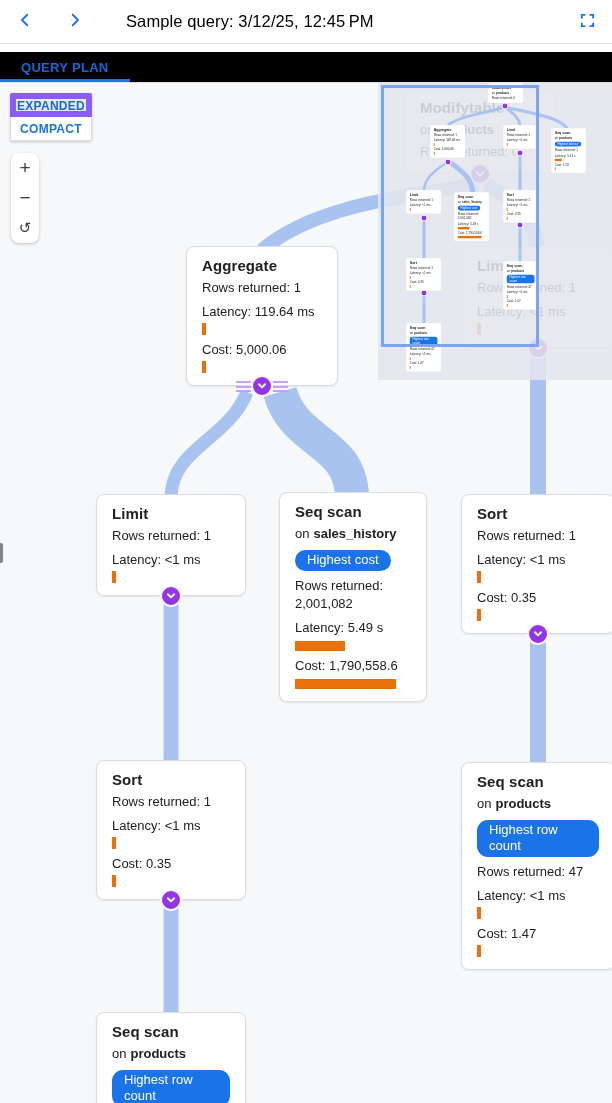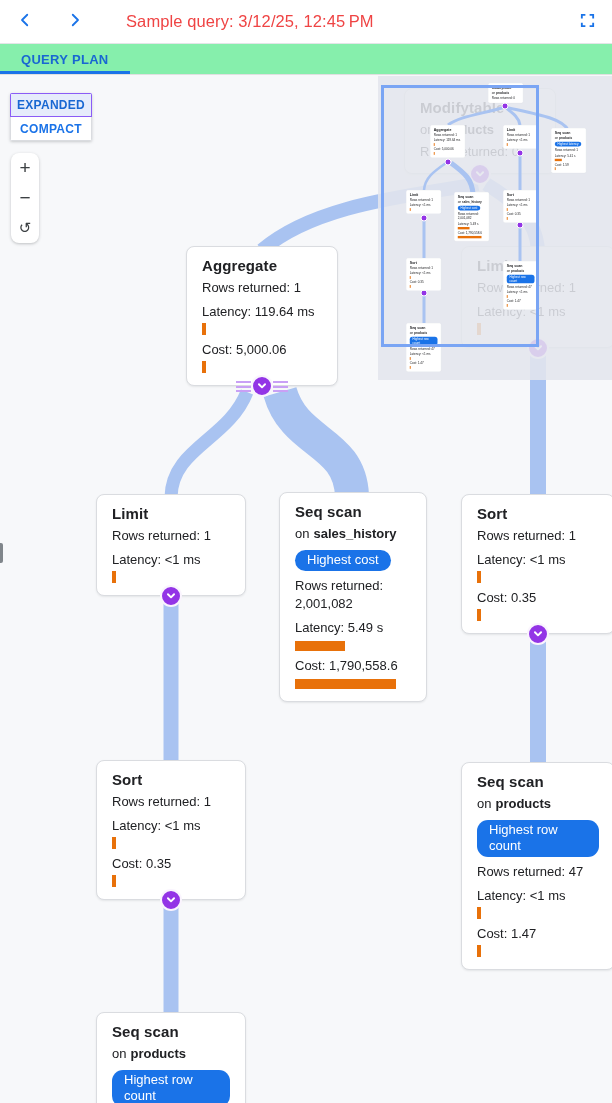--- a/index.html
+++ b/index.html
@@ -7,26 +7,26 @@
   body { font-family:"Liberation Sans","DejaVu Sans",sans-serif; color:#202124; background:#fff; }
   #app { position:relative; width:612px; height:1103px; overflow:hidden; background:#fff; }
 
   
   .header { position:absolute; left:0; top:0; width:612px; height:44px; background:#fff;
             border-bottom:1px solid #e3e5e8; display:flex; align-items:center; z-index:6; }
   .nav-btn { width:30px; height:30px; border:none; background:transparent; display:flex;
              align-items:center; justify-content:center; cursor:pointer; }
   .nav-btn:first-child { margin-left:10px; }
   .nav-btn + .nav-btn { margin-left:20px; }
-  .hdr-title { font-size:16.5px; color:#ef4444; margin-left:36px; letter-spacing:.1px; }
+  .hdr-title { font-size:16.5px; color:#000000; margin-left:36px; letter-spacing:.1px; }
   .fs-btn { margin-left:auto; margin-right:10px; width:30px; height:30px; border:none;
             background:transparent; display:flex; align-items:center; justify-content:center; cursor:pointer; }
 
   
-  .tabbar { position:absolute; left:0; top:44px; width:612px; height:31px; background:#86efac;
+  .tabbar { position:absolute; left:0; top:52px; width:612px; height:31px; background:#000000;
             border-bottom:1px solid #e0e0e0; display:flex; z-index:6; }
   .tab { height:100%; padding:0 21px; display:flex; align-items:center; font-size:13px;
          font-weight:700; letter-spacing:.3px; color:#5f6368; cursor:pointer; background:transparent; border:none; }
   .tab.active { color:#1967d2; box-shadow:inset 0 -3px 0 #1a73e8; }
 
   
   .canvas { position:absolute; left:0; top:75px; width:612px; height:1028px; background:#f7f8fa; z-index:1; }
   #edges { position:absolute; left:0; top:0; width:612px; height:1103px; z-index:1; pointer-events:none; }
   #edges path { stroke:#a9c3f1; fill:none; }
 
@@ -61,21 +61,21 @@
   #mini-edges path { stroke:#a9c3f1; fill:none; }
   #mini-edges circle { fill:#9334e6; stroke:#fff; stroke-width:1; }
   .mini-viewport { position:absolute; left:3px; top:9px; width:158px; height:262px;
              border:3px solid #7aa5f4; z-index:4; }
 
   
   .view-toggle { position:absolute; left:10px; top:93px; width:82px; z-index:5;
                  box-shadow:0 1px 3px rgba(60,64,67,.25); border-radius:2px; overflow:hidden; }
   .view-toggle button { display:block; width:100%; height:24px; font-family:inherit; font-size:12px;
                  font-weight:700; letter-spacing:.3px; cursor:pointer; }
-  .vt-expanded { background:#e6ecfb; border:1px solid #8b5cf6; color:#1967d2; }
+  .vt-expanded { background:#e6ecfb; border:6px solid #8b5cf6; color:#1967d2; }
   .vt-compact  { background:#fff; border:1px solid #dadce0; border-top:none; color:#1a73e8; }
   .zoom-panel { position:absolute; left:11px; top:153px; width:28px; z-index:5; background:#fff;
                 border-radius:8px; box-shadow:0 1px 3px rgba(60,64,67,.3); }
   .zbtn { width:28px; height:30px; border:none; background:transparent; display:flex; align-items:center;
           justify-content:center; font-family:inherit; font-size:19px; color:#3c4043; cursor:pointer; }
   .zbtn.reset { font-size:15px; }
 
   .resize-handle { position:absolute; left:0; top:543px; width:3px; height:20px; background:#80868b;
                    border-radius:0 2px 2px 0; z-index:5; cursor:ew-resize; }
 </style>

